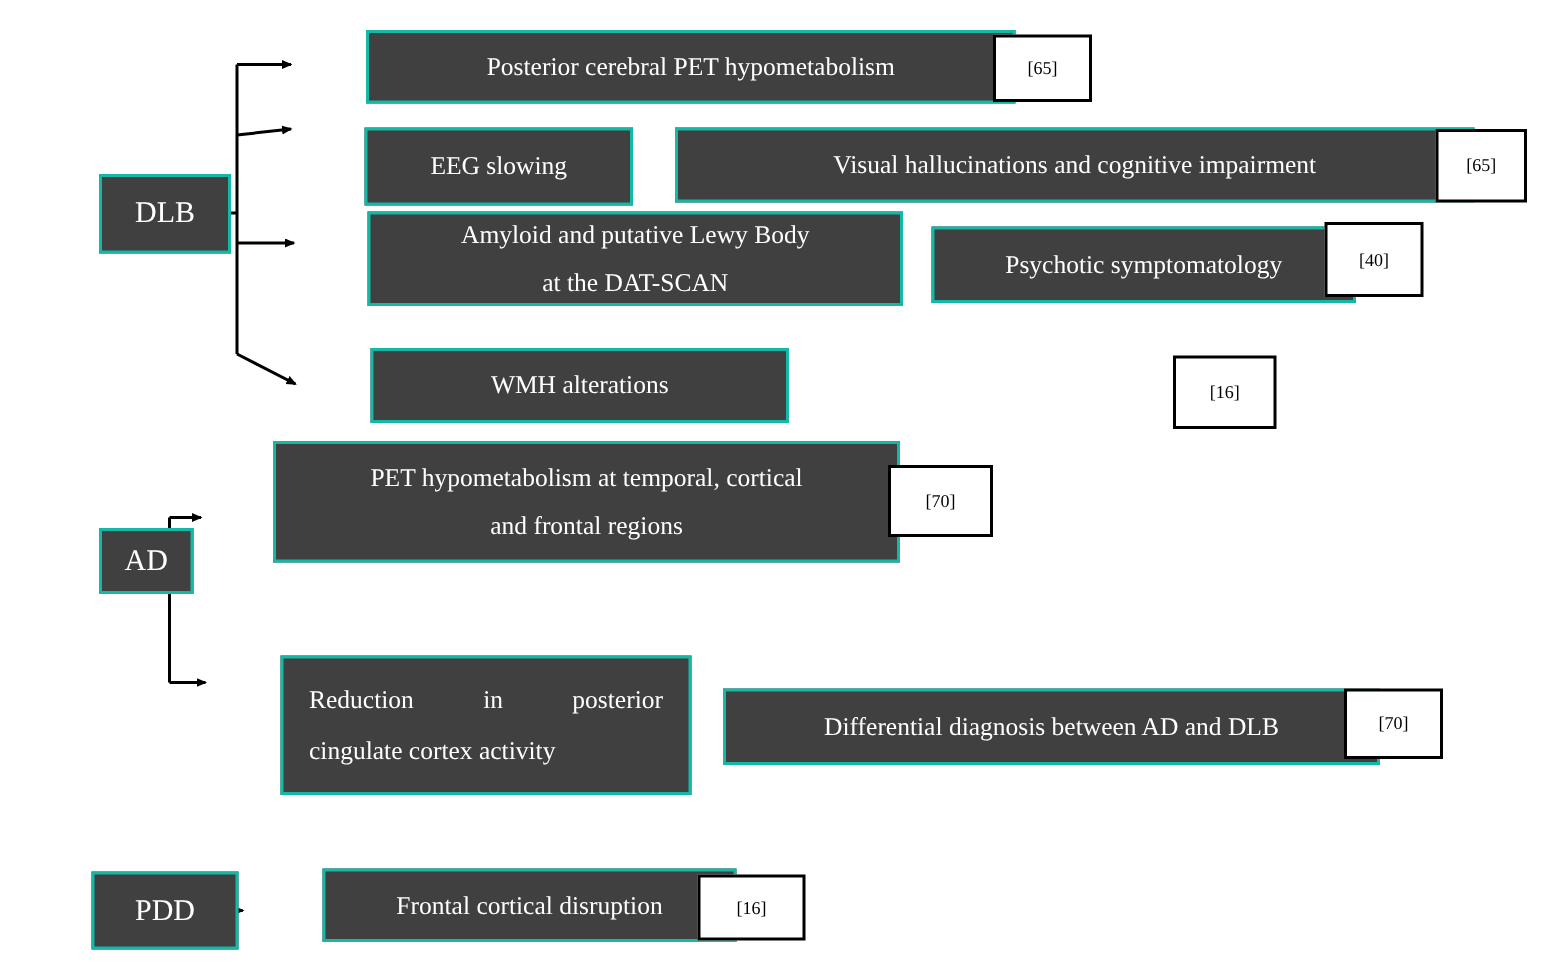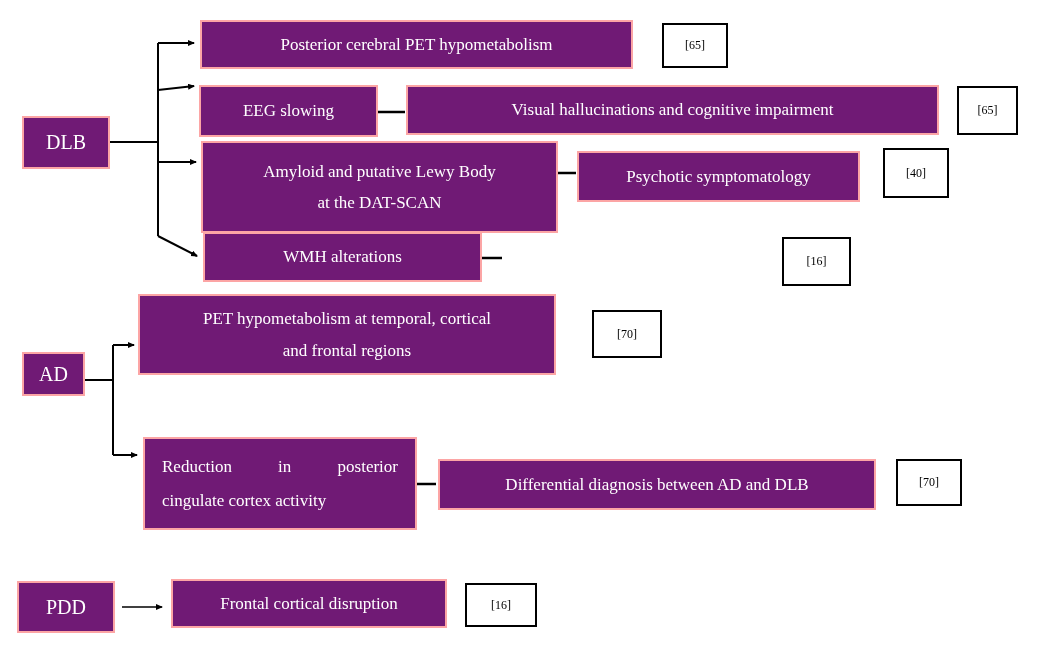--- a/index.html
+++ b/index.html
@@ -7,31 +7,32 @@
   .canvas {
     position: relative;
     width: 1040px;
     height: 652px;
     background: #ffffff;
     overflow: hidden;
   }
   svg.lines { position: absolute; left: 0; top: 0; width: 1040px; height: 652px; }
   .box {
     position: absolute;
-    background: #701a75;
-    border: 2px solid #fca5a5;
+    background: #404040;
+    border: 2px solid #14b8a6;
     color: #ffffff;
     display: flex;
     flex-direction: column;
     align-items: center;
     justify-content: center;
     text-align: center;
     font-size: 17px;
     line-height: 1.85;
     box-sizing: border-box;
+    margin-left: 44px;
   }
   .entity { font-size: 20px; }
   .ref {
     position: absolute;
     background: #ffffff;
     border: 2px solid #000000;
     color: #000000;
     display: flex;
     align-items: center;
     justify-content: center;
@@ -95,21 +96,21 @@
   <div class="box" style="left:199px; top:85px; width:179px; height:52px;align-items:center;">
     <span>EEG slowing</span>
   </div>
   <div class="box" style="left:406px; top:85px; width:533px; height:50px;">
     <span>Visual hallucinations and cognitive impairment</span>
   </div>
   <div class="ref" style="left:957px; top:86px; width:61px; height:49px;">
     <span>[65]</span>
   </div>
 
-  <div class="box" style="left:201px; top:141px; width:357px; height:92px;">
+  <div class="box" style="left:201px; top:141px; width:357px; height:63px;">
     <span>Amyloid and putative Lewy Body</span>
     <span>at the DAT-SCAN</span>
   </div>
   <div class="box" style="left:577px; top:151px; width:283px; height:51px;">
     <span>Psychotic symptomatology</span>
   </div>
   <div class="ref" style="left:883px; top:148px; width:66px; height:50px;">
     <span>[40]</span>
   </div>
 

